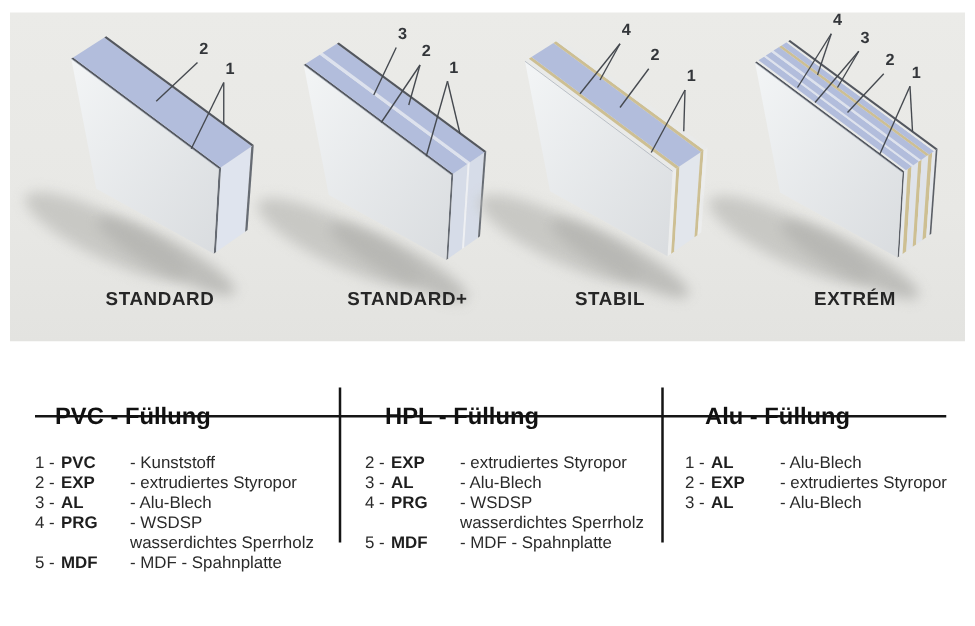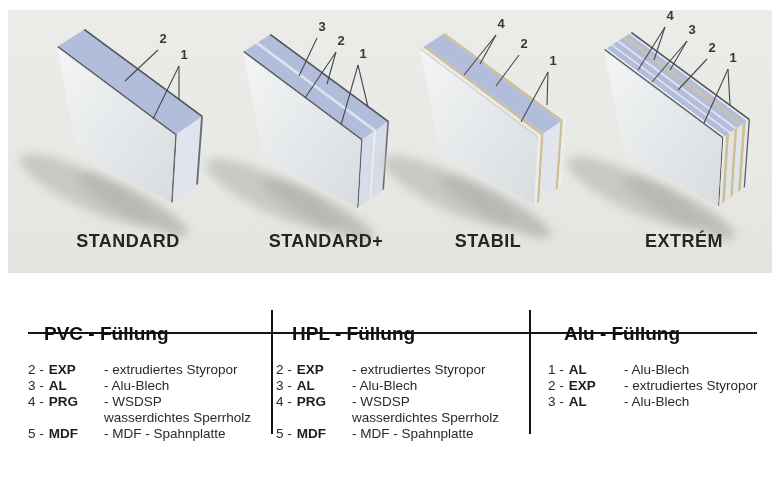--- a/index.html
+++ b/index.html
@@ -7,21 +7,21 @@
     position:relative;width:780px;height:501px;background:#ffffff;overflow:hidden;
     font-family:"Liberation Sans", sans-serif;color:#1c1c1c;
   }
   .banner{
     position:absolute;left:8px;top:10px;width:764px;height:263px;
     background:linear-gradient(180deg,#ebebe8 0%,#e8e8e5 60%,#e3e3e0 100%);
   }
   .panel-svg{position:absolute;width:190px;height:225px;overflow:visible;}
   .panel-label{
     position:absolute;top:221px;transform:translateX(-50%);
-    font-size:18px;font-weight:bold;letter-spacing:.5px;color:#262626;white-space:nowrap;
+    font-size:15px;font-weight:bold;letter-spacing:.5px;color:#262626;white-space:nowrap;
   }
   .hrule{position:absolute;left:28px;top:332px;width:729px;height:2px;background:#151515;}
   .vrule{position:absolute;top:310px;width:2px;height:124px;background:#151515;}
   .legend-col{position:absolute;top:306px;width:238px;}
   .legend-col h2{margin:16px;font-size:19px;line-height:24px;font-weight:bold;color:#111;}
   .rows{margin-top:12px;}
   .row{display:flex;font-size:13.5px;line-height:16px;color:#2a2a2a;}
   .na{flex:0 0 76px;white-space:nowrap;}
   .abbr{margin-left:5px;font-weight:bold;color:#1e1e1e;}
   .desc{white-space:nowrap;}
@@ -178,20 +178,24 @@
   </div>
 
   <div class="hrule"></div>
   <div class="vrule" style="left:271px"></div>
   <div class="vrule" style="left:529px"></div>
 
   <div class="legend-col" style="left:28px">
     <h2>PVC - Füllung</h2>
     <div class="rows">
       <div class="row">
+        <span class="na"><span>1 -</span><span class="abbr">PVC</span></span>
+        <span class="desc">- Kunststoff</span>
+      </div>
+      <div class="row">
         <span class="na"><span>2 -</span><span class="abbr">EXP</span></span>
         <span class="desc">- extrudiertes Styropor</span>
       </div>
       <div class="row">
         <span class="na"><span>3 -</span><span class="abbr">AL</span></span>
         <span class="desc">- Alu-Blech</span>
       </div>
       <div class="row">
         <span class="na"><span>4 -</span><span class="abbr">PRG</span></span>
         <span class="desc">- WSDSP</span>
@@ -200,21 +204,21 @@
         <span class="na"><span></span><span class="abbr"></span></span>
         <span class="desc">wasserdichtes Sperrholz</span>
       </div>
       <div class="row">
         <span class="na"><span>5 -</span><span class="abbr">MDF</span></span>
         <span class="desc">- MDF - Spahnplatte</span>
       </div>
     </div>
   </div>
 
-  <div class="legend-col" style="left:276px">
+  <div class="legend-col" style="left:292px">
     <h2>HPL - Füllung</h2>
     <div class="rows">
       <div class="row">
         <span class="na"><span>2 -</span><span class="abbr">EXP</span></span>
         <span class="desc">- extrudiertes Styropor</span>
       </div>
       <div class="row">
         <span class="na"><span>3 -</span><span class="abbr">AL</span></span>
         <span class="desc">- Alu-Blech</span>
       </div>

